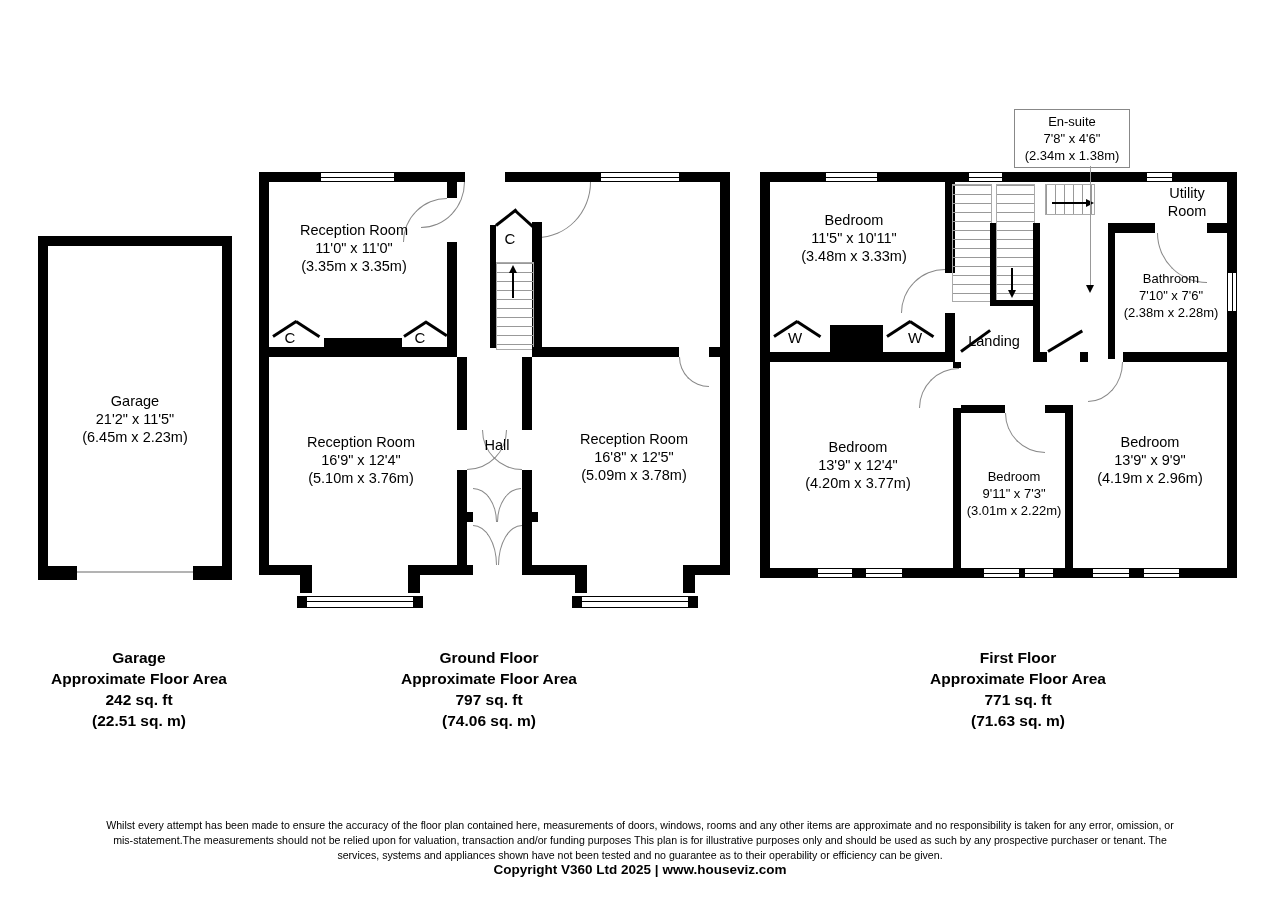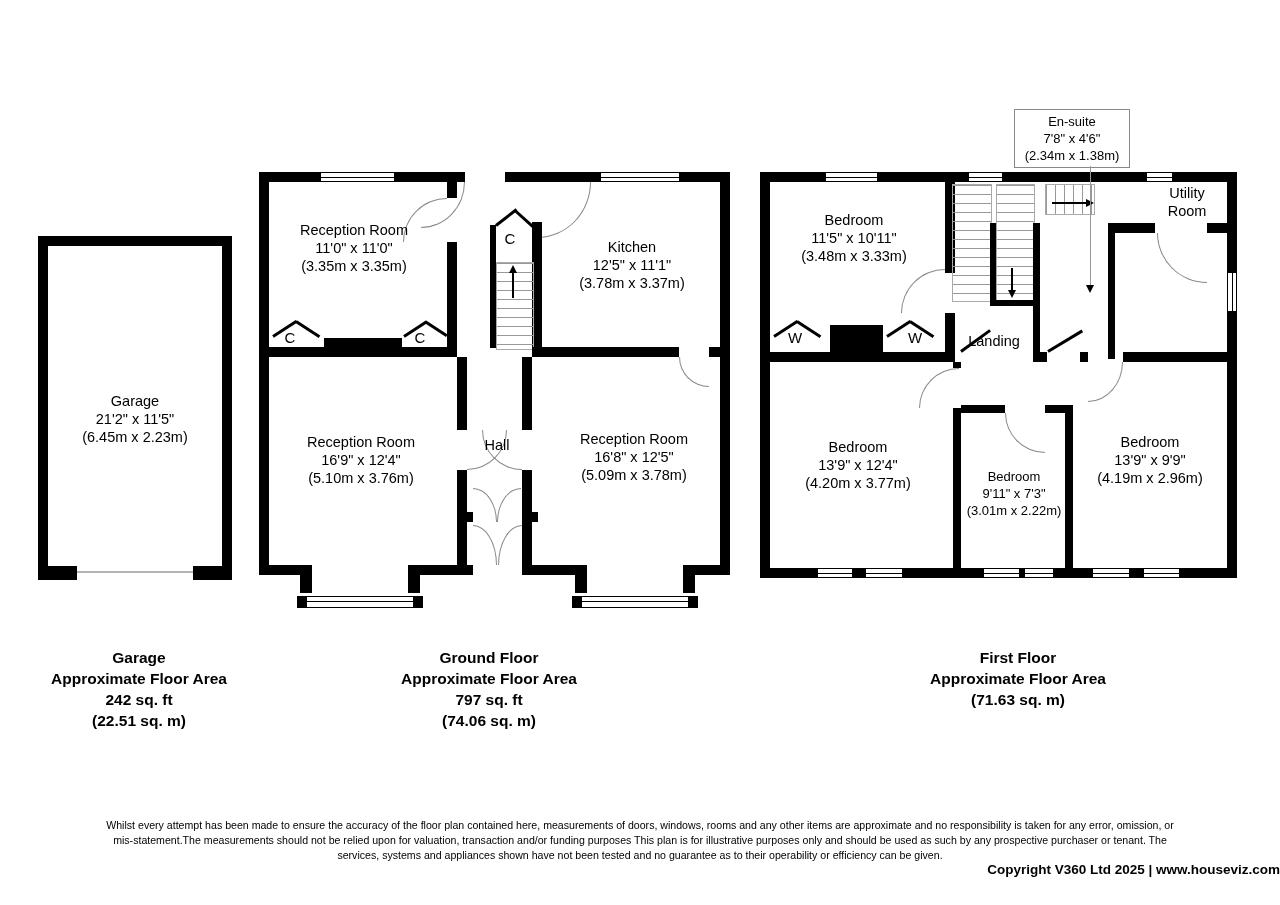--- a/index.html
+++ b/index.html
@@ -29,21 +29,21 @@
          border-bottom:4px solid transparent;border-left:8px solid #000;}
   .lbl{position:absolute;text-align:center;font-size:14.5px;line-height:18px;}
   .lbl.sm{font-size:13px;line-height:17px;}
   .tag{position:absolute;text-align:center;font-size:15px;}
   .callout{position:absolute;left:1014px;top:109px;width:112px;border:1px solid #888;
            background:#fff;text-align:center;font-size:13px;line-height:17px;padding:3px 1px;}
   .summary{position:absolute;text-align:center;font-weight:bold;font-size:15.5px;line-height:21px;}
   .gross{position:absolute;left:0;top:777px;width:1280px;text-align:center;font-size:14px;}
   .disclaimer{position:absolute;left:95px;top:818px;width:1090px;text-align:center;
               font-size:10.6px;line-height:15px;}
-  .copyright{position:absolute;left:0;top:862px;width:1280px;text-align:right;
+  .copyright{position:absolute;left:0;top:862px;width:1280px;text-align:center;
              font-weight:bold;font-size:13.5px;}
 </style>
 </head>
 <body>
 
 <div class="page">
 
 
   <div class="plan" style="left:38px;top:236px;width:194px;height:344px">
     <i class="w" style="left:0;top:0;width:194px;height:10px"></i>
@@ -124,25 +124,20 @@
     <i class="w" style="left:424px;top:393px;width:12px;height:28px"></i>
     <i class="win" style="left:313px;top:424px;width:126px;height:12px"></i>
     <i class="w" style="left:313px;top:424px;width:10px;height:12px"></i>
     <i class="w" style="left:429px;top:424px;width:10px;height:12px"></i>
 
     <div class="lbl" style="left:5px;top:49px;width:180px">
       <div>Reception Room</div>
       <div>11'0" x 11'0"</div>
       <div>(3.35m x 3.35m)</div>
     </div>
-    <div class="lbl" style="left:285px;top:66px;width:176px">
-      <div>Kitchen</div>
-      <div>12'5" x 11'1"</div>
-      <div>(3.78m x 3.37m)</div>
-    </div>
     <div class="lbl" style="left:12px;top:261px;width:180px">
       <div>Reception Room</div>
       <div>16'9" x 12'4"</div>
       <div>(5.10m x 3.76m)</div>
     </div>
     <div class="lbl" style="left:200px;top:264px;width:76px">
       <div>Hall</div>
     </div>
     <div class="lbl" style="left:285px;top:258px;width:180px">
       <div>Reception Room</div>
@@ -218,20 +213,25 @@
     <i class="win" style="left:383px;top:396px;width:37px;height:10px"></i>
 
     <div class="lbl" style="left:8px;top:39px;width:172px">
       <div>Bedroom</div>
       <div>11'5" x 10'11"</div>
       <div>(3.48m x 3.33m)</div>
     </div>
     <div class="lbl" style="left:390px;top:12px;width:74px">
       <div>Utility Room</div>
     </div>
+    <div class="lbl sm" style="left:352px;top:98px;width:118px">
+      <div>Bathroom</div>
+      <div>7'10" x 7'6"</div>
+      <div>(2.38m x 2.28m)</div>
+    </div>
     <div class="lbl" style="left:196px;top:160px;width:76px">
       <div>Landing</div>
     </div>
     <div class="lbl" style="left:8px;top:266px;width:180px">
       <div>Bedroom</div>
       <div>13'9" x 12'4"</div>
       <div>(4.20m x 3.77m)</div>
     </div>
     <div class="lbl sm" style="left:198px;top:296px;width:112px">
       <div>Bedroom</div>
@@ -261,19 +261,20 @@
   </div>
   <div class="summary" style="left:349px;top:647px;width:280px">
     <div>Ground Floor</div>
     <div>Approximate Floor Area</div>
     <div>797 sq. ft</div>
     <div>(74.06 sq. m)</div>
   </div>
   <div class="summary" style="left:878px;top:647px;width:280px">
     <div>First Floor</div>
     <div>Approximate Floor Area</div>
+    <div>771 sq. ft</div>
     <div>(71.63 sq. m)</div>
   </div>
 
   <div class="disclaimer">Whilst every attempt has been made to ensure the accuracy of the floor plan contained here, measurements of doors, windows, rooms and any other items are approximate and no responsibility is taken for any error, omission, or mis-statement.The measurements should not be relied upon for valuation, transaction and/or funding purposes This plan is for illustrative purposes only and should be used as such by any prospective purchaser or tenant. The services, systems and appliances shown have not been tested and no guarantee as to their operability or efficiency can be given.</div>
   <div class="copyright">Copyright V360 Ltd 2025 | www.houseviz.com</div>
 
 </div>
 
 </body></html>

